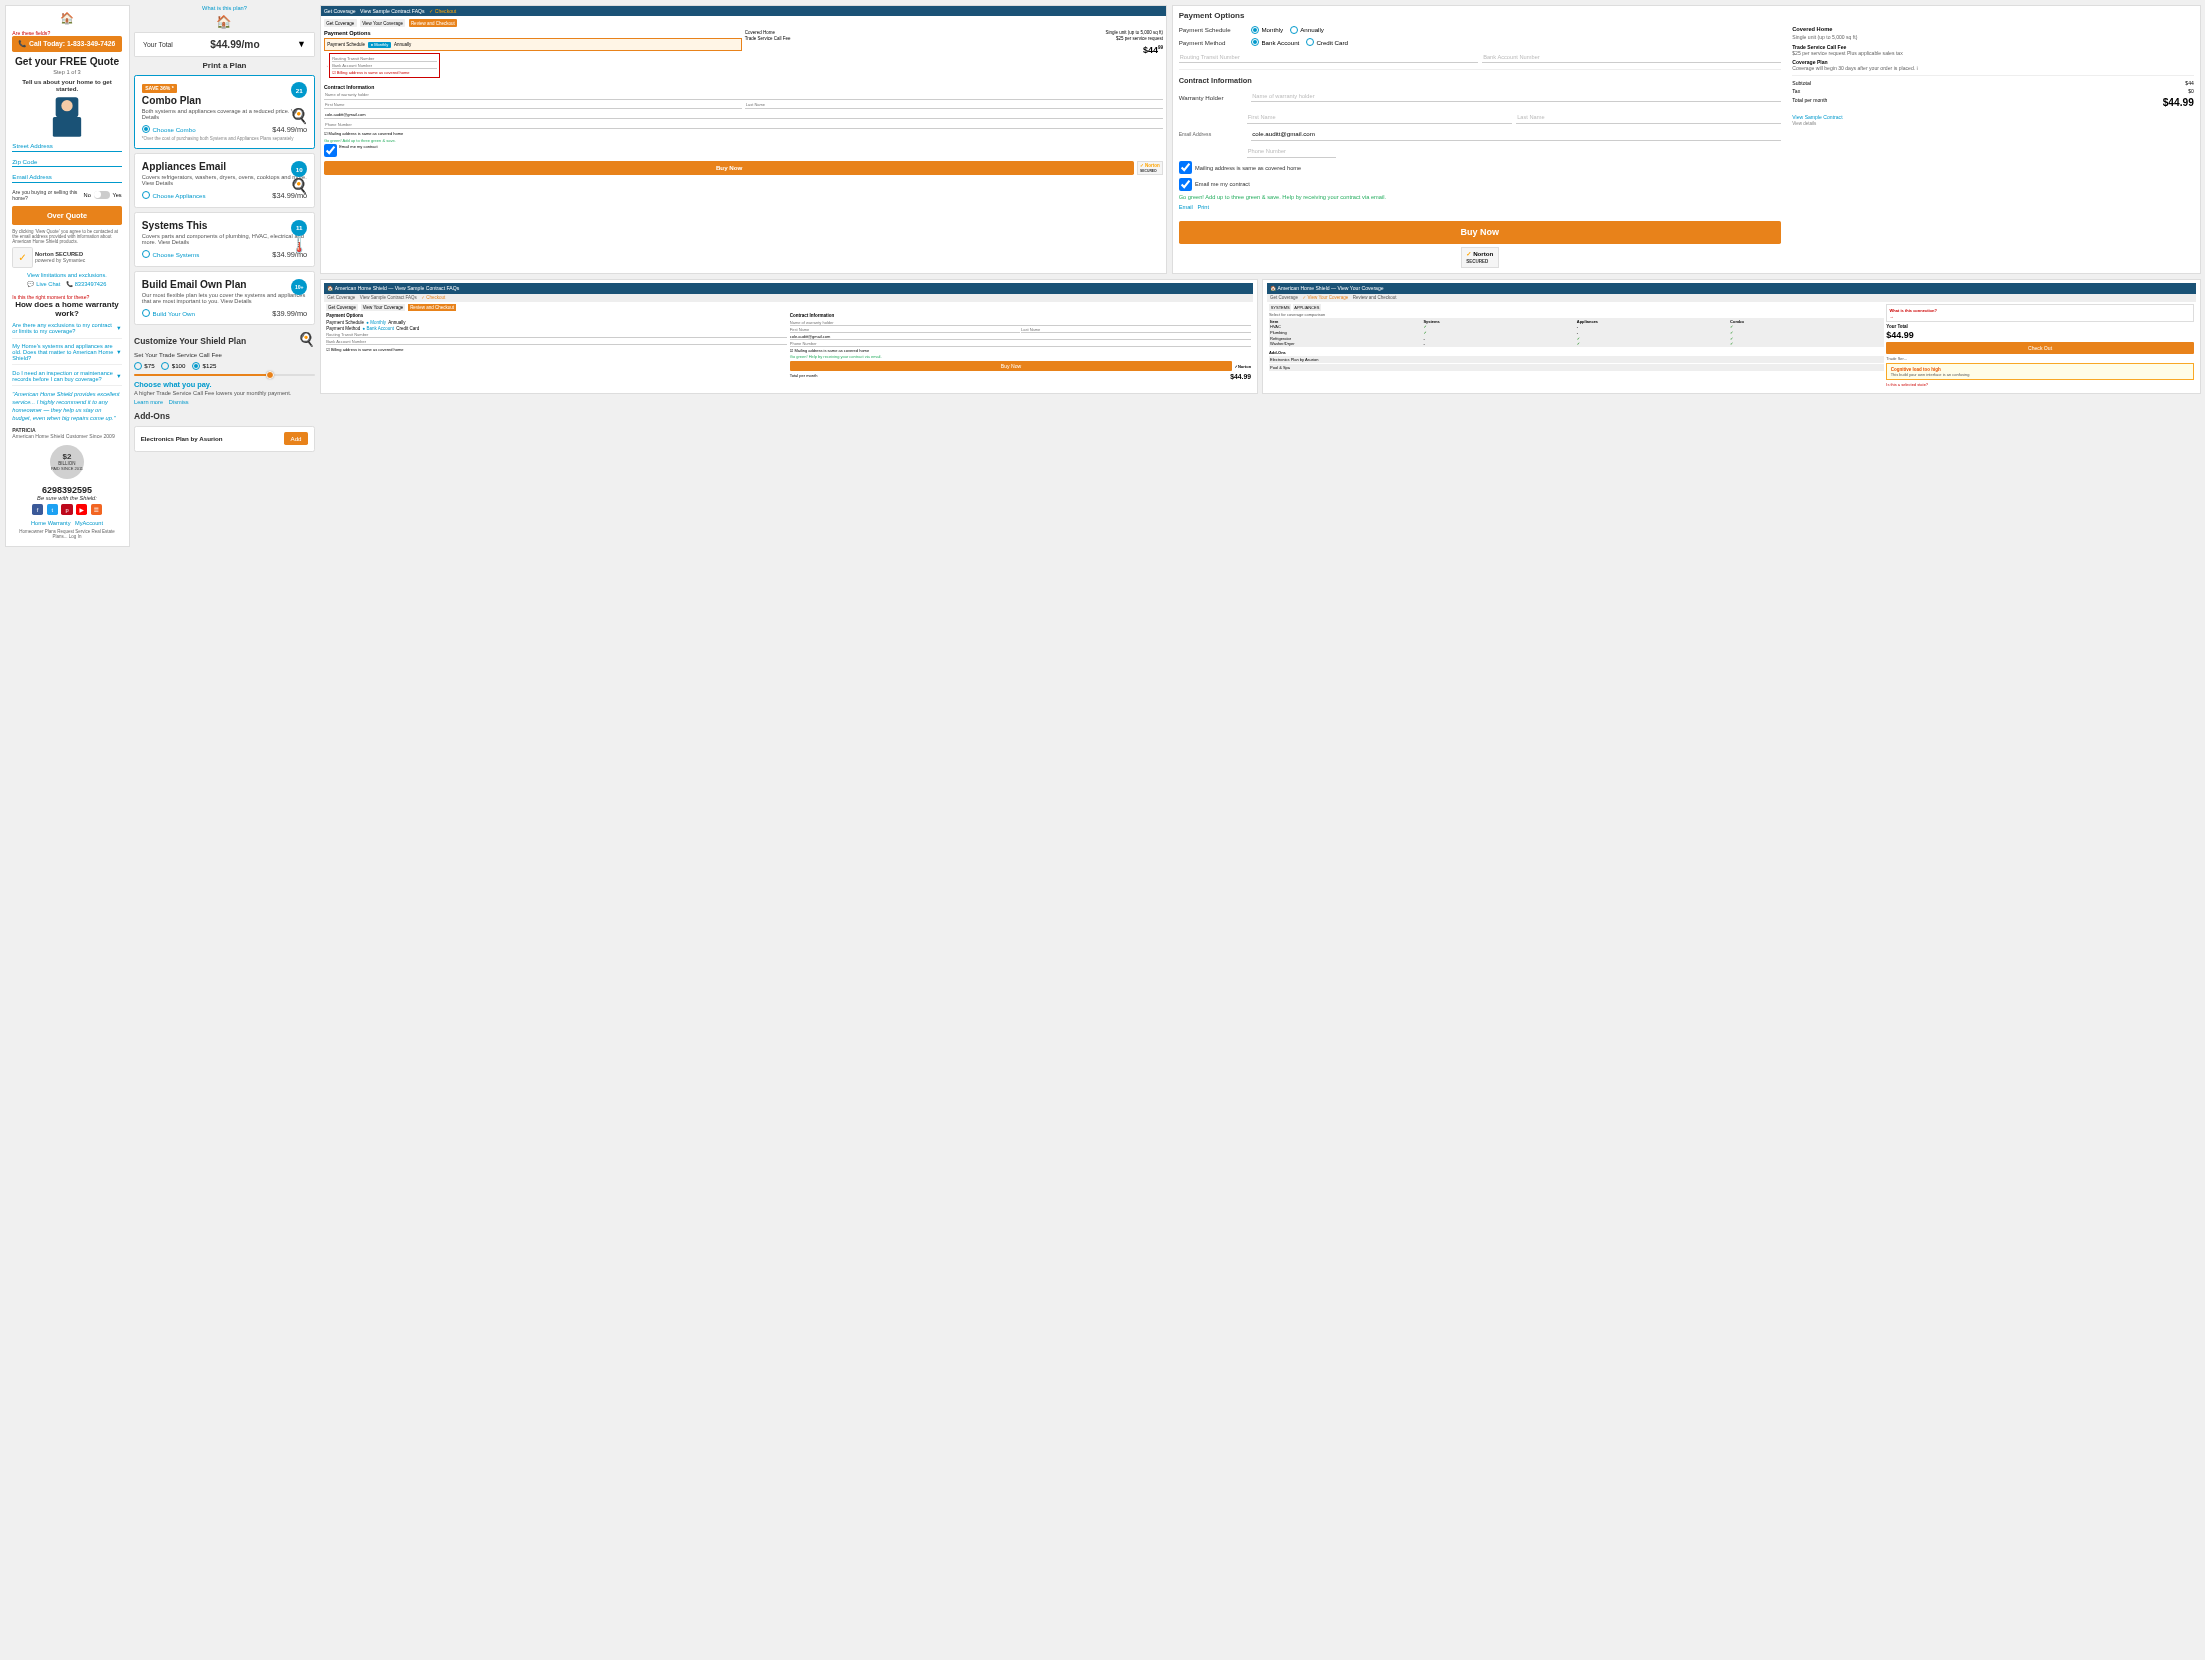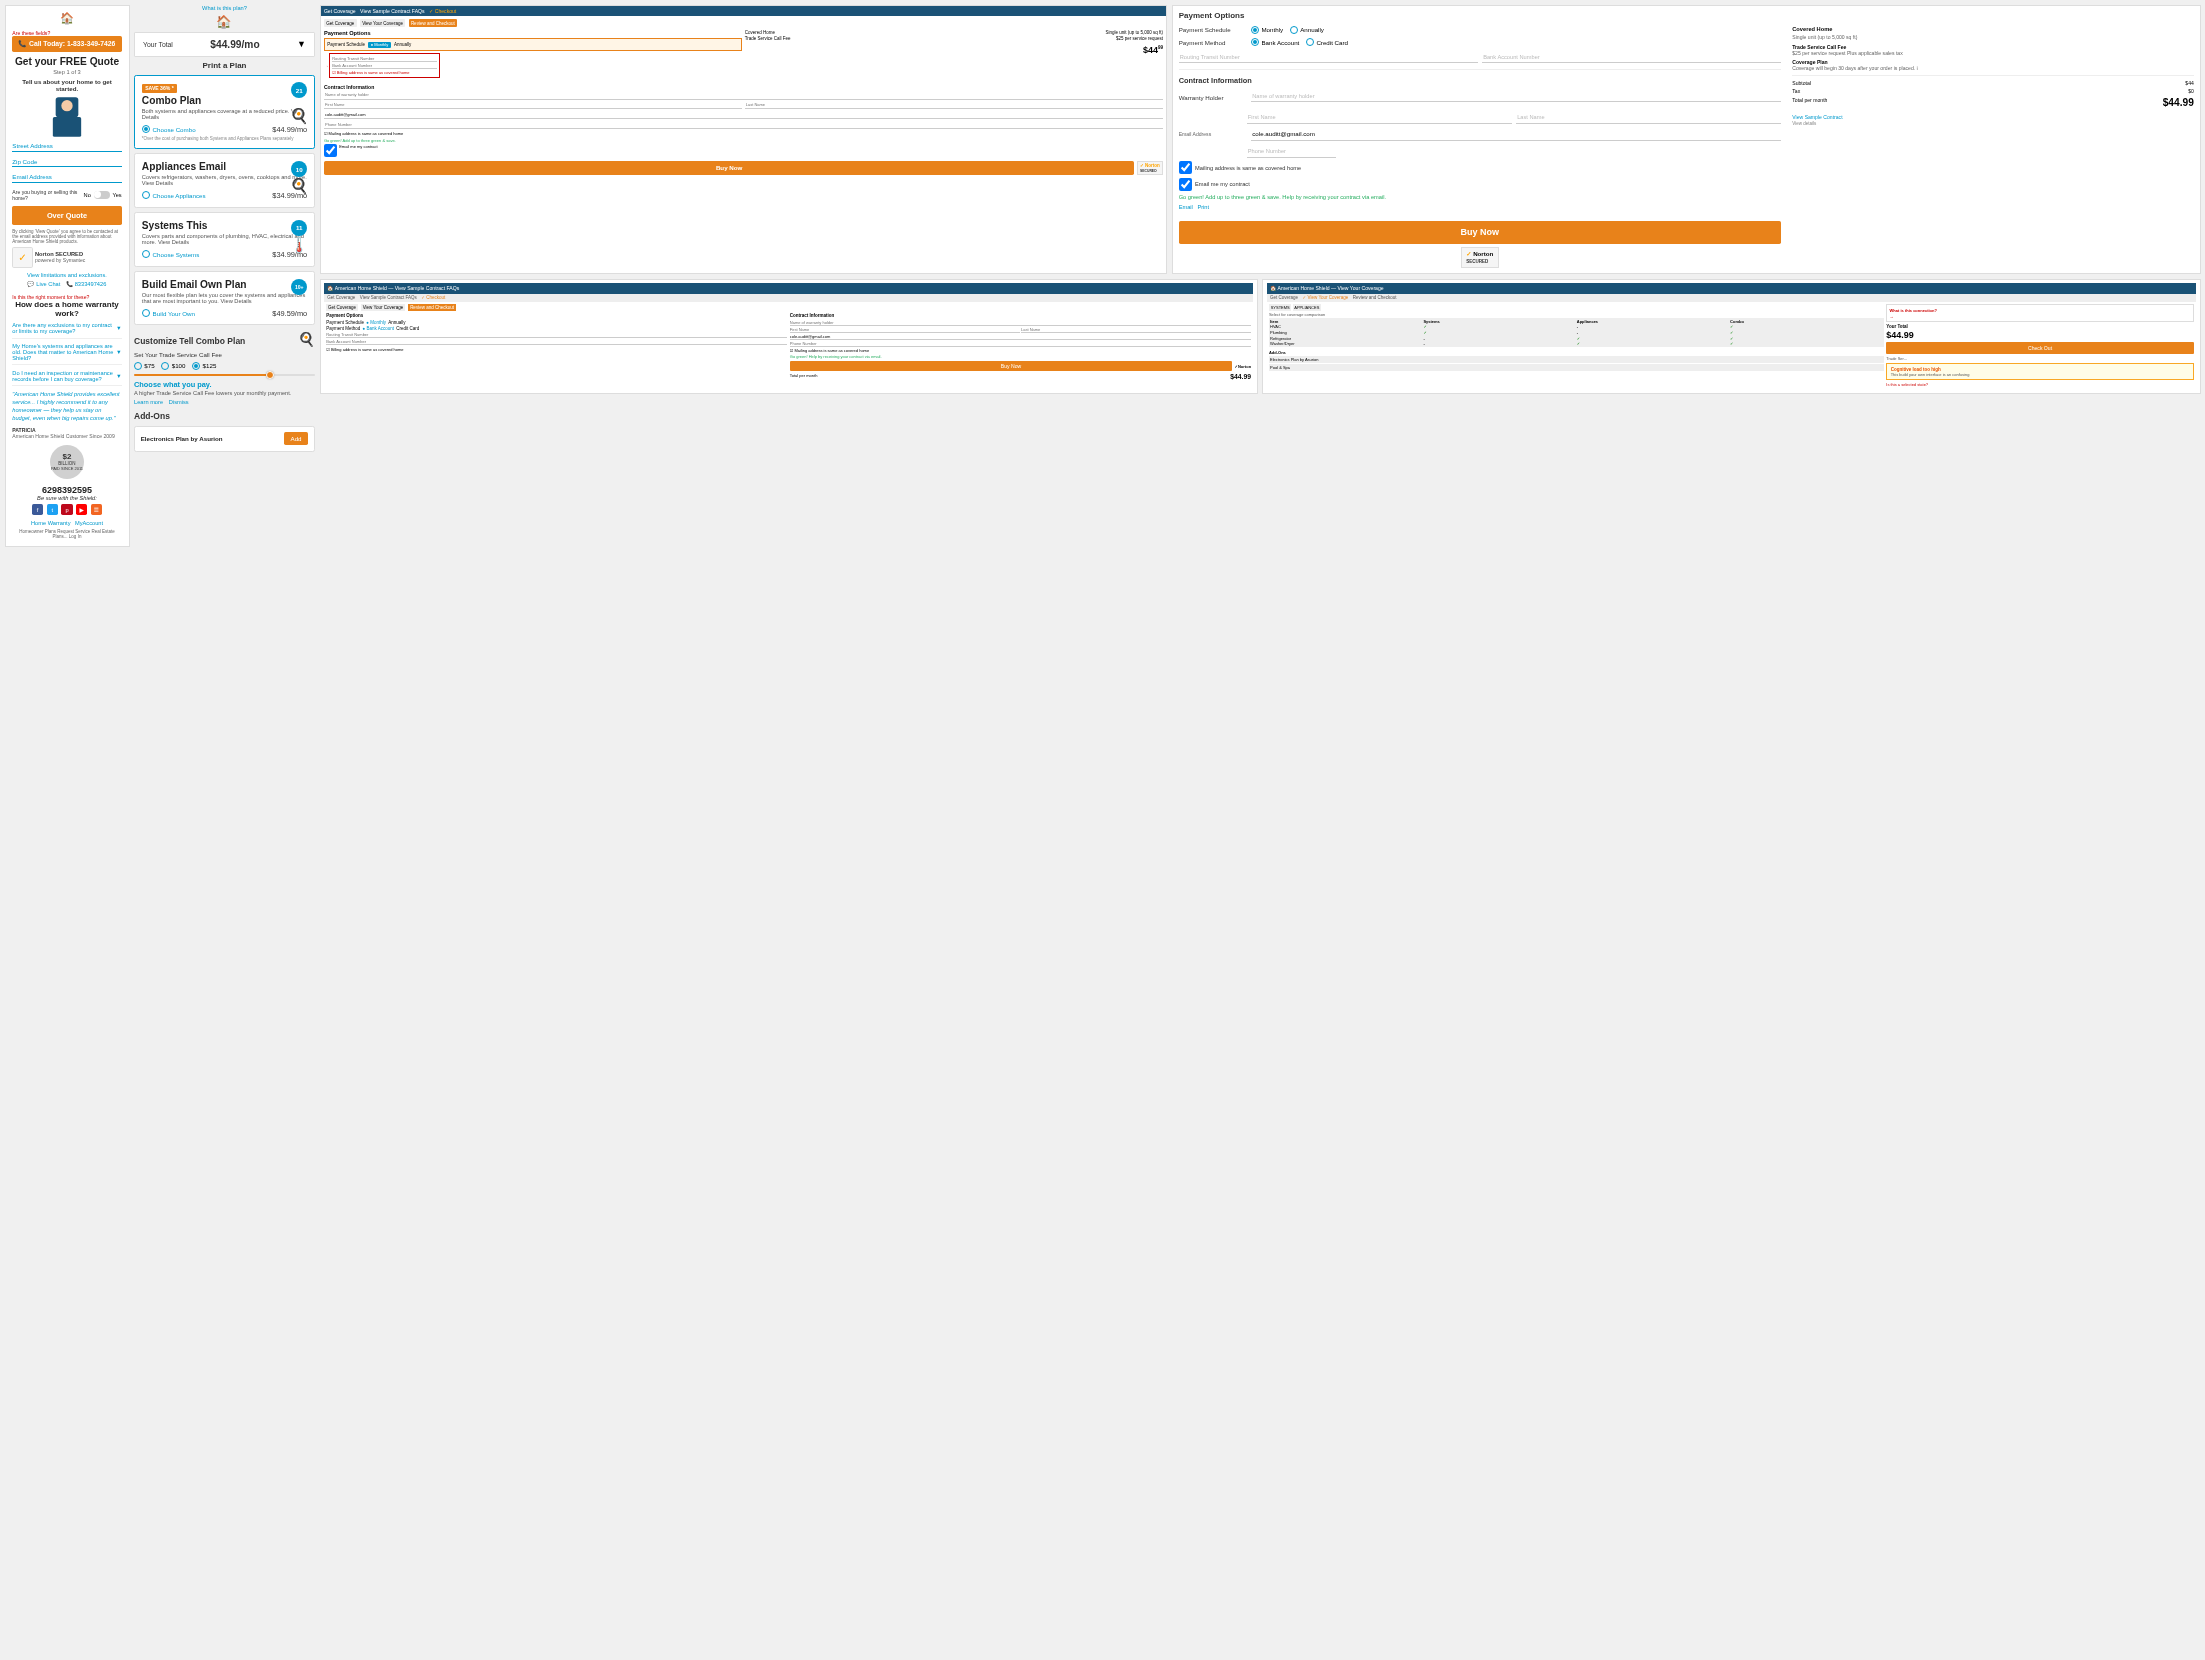--- a/index.html
+++ b/index.html
@@ -383,26 +383,26 @@
 
   <div class="plan-card">
     <div class="plan-items-count" style="font-size:5.1px;">10+</div>
     <div class="plan-name">Build Email Own Plan</div>
     <div class="plan-desc">Our most flexible plan lets you cover the systems and appliances that are most important to you. View Details</div>
     <div class="plan-bottom">
       <div class="plan-radio-label">
         <div class="plan-radio"></div>
         <span>Build Your Own</span>
       </div>
-      <span class="plan-price">$49.59/mo</span>
+      <span class="plan-price">$39.99/mo</span>
     </div>
   </div>
 
   <div style="display:flex;align-items:center;justify-content:space-between;margin-bottom:3.4px;">
-    <div class="customize-title">Customize Tell Combo Plan</div>
+    <div class="customize-title">Customize Your Shield Plan</div>
     <span style="font-size:13.6px;">🍳</span>
   </div>
 
   <div class="set-fee-label">Set Your Trade Service Call Fee</div>
 
   <div class="fee-options">
     <div class="fee-option">
       <div class="plan-radio"></div>
       <span>$75</span>
     </div>

